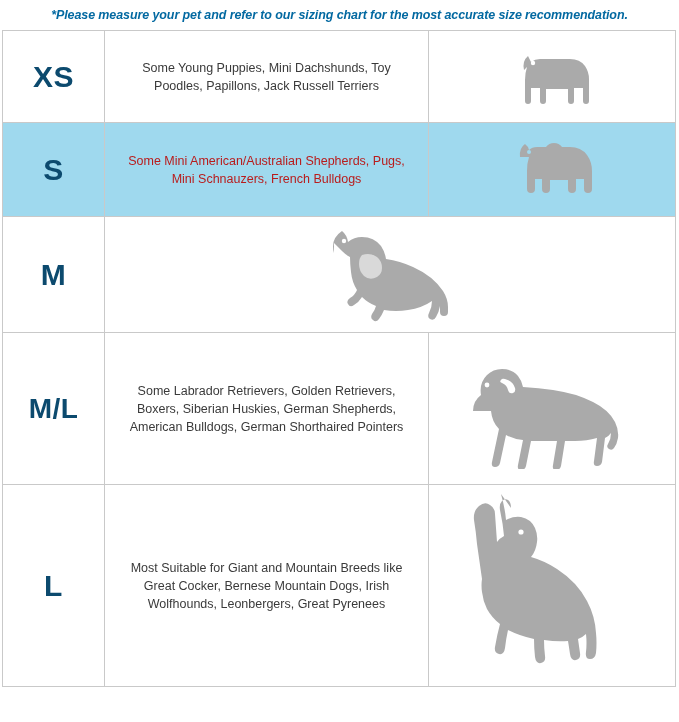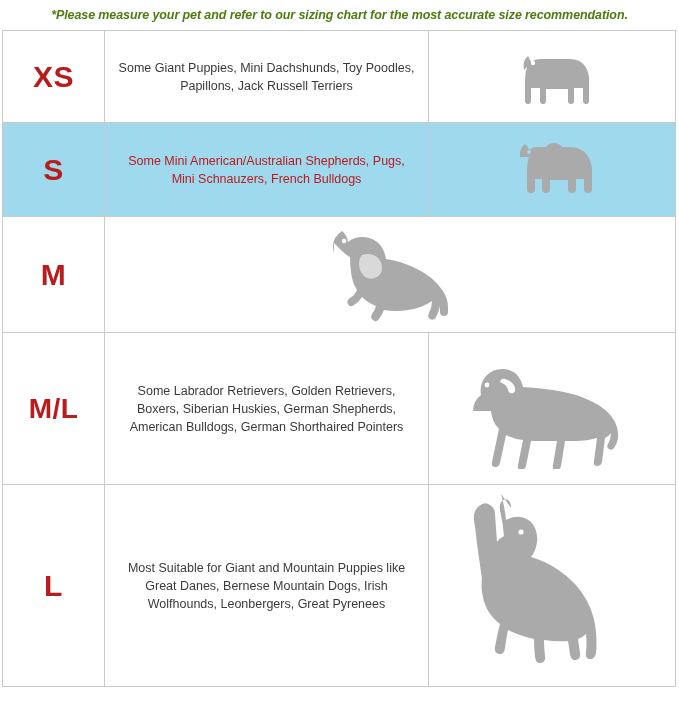--- a/index.html
+++ b/index.html
@@ -21,21 +21,21 @@
     top: 0;
     left: 0;
     width: 679px;
     height: 30px;
     display: flex;
     align-items: center;
     justify-content: center;
     font-style: italic;
     font-weight: bold;
     font-size: 12.5px;
-    color: #4d7c0f;
+    color: #0369a1;
     letter-spacing: -0.1px;
     white-space: nowrap;
   }
   .table {
     position: absolute;
     top: 30px;
     left: 2px;
     width: 674px;
     border-top: 1px solid #c9c9c9;
     border-left: 1px solid #c9c9c9;
@@ -61,21 +61,21 @@
   .cell-breeds {
     width: 324px;
     flex: 0 0 324px;
     padding: 4px 12px;
   }
   .cell-img {
     width: 246px;
     flex: 1 1 auto;
   }
   .size-label {
-    color: #b91c1c;
+    color: #0c4a6e;
     font-weight: bold;
     font-size: 30px;
     line-height: 1;
     letter-spacing: 0.5px;
   }
   .size-label.small-text {
     font-size: 28px;
   }
   .breeds {
     text-align: center;
@@ -99,21 +99,21 @@
 
   <div class="note">*Please measure your pet and refer to our sizing chart for the most accurate size recommendation.</div>
 
   <div class="table">
 
     <div class="row r-xs">
       <div class="cell cell-size">
         <span class="size-label">XS</span>
       </div>
       <div class="cell cell-breeds">
-        <span class="breeds">Some Giant Puppies, Mini Dachshunds, Toy Poodles, Papillons, Jack Russell Terriers</span>
+        <span class="breeds">Some Young Puppies, Mini Dachshunds, Toy Poodles, Papillons, Jack Russell Terriers</span>
       </div>
       <div class="cell cell-img">
         <svg class="dog" width="120" height="62" viewBox="0 0 120 62" aria-hidden="true">
           <path d="M32 24 q-2 -9 4 -14 l3 6 q4 -3 9 -3 h30 q10 0 15 7 q4 6 4 13 v22 q0 3 -3 3 q-3 0 -3 -3 v-13 h-9 v13 q0 3 -3 3 q-3 0 -3 -3 v-12 h-22 v12 q0 3 -3 3 q-3 0 -3 -3 v-13 h-9 v13 q0 3 -3 3 q-3 0 -3 -3 v-21 q0 -7 2 -13 z"></path>
           <circle cx="41" cy="17" r="2.2" style="fill:#ffffff"></circle>
         </svg>
       </div>
     </div>
 
     <div class="row r-s highlight">
@@ -158,21 +158,21 @@
           <path d="M46 30 q8 2 10 9 q1 4 -2 5 q-4 1 -5 -3 q-1 -5 -6 -7 q-3 -1 -1 -3 q1 -2 4 -1 z" style="fill:#ffffff"></path>
         </svg>
       </div>
     </div>
 
     <div class="row r-l">
       <div class="cell cell-size">
         <span class="size-label">L</span>
       </div>
       <div class="cell cell-breeds">
-        <span class="breeds">Most Suitable for Giant and Mountain Puppies like Great Danes, Bernese Mountain Dogs, Irish Wolfhounds, Leonbergers, Great Pyrenees</span>
+        <span class="breeds">Most Suitable for Giant and Mountain Breeds like Great Cocker, Bernese Mountain Dogs, Irish Wolfhounds, Leonbergers, Great Pyrenees</span>
       </div>
       <div class="cell cell-img">
         <svg class="dog" width="182" height="196" viewBox="0 0 182 196" aria-hidden="true">
           <path d="M40 6 q4 14 5 26 q7 -4 15 -3 q10 2 14 11 q3 7 2 14 q-1 9 -6 15 q14 4 26 12 q20 13 30 32 q8 15 9 32 q1 10 0 20 q-1 6 -6 6 q-5 0 -4 -7 q1 -9 0 -18 q-3 3 -8 5 q1 7 2 14 q1 6 -4 7 q-5 1 -6 -6 q-1 -7 -2 -13 q-11 1 -24 -1 q0 8 1 16 q1 6 -4 7 q-5 1 -6 -6 q-1 -9 -1 -18 q-14 -3 -26 -9 q-2 9 -3 18 q-1 7 -6 6 q-5 -1 -4 -7 q2 -12 5 -23 q-8 -6 -13 -15 q-4 -8 -5 -17 q-1 -7 0 -13 l-5 -35 q-1 -12 -3 -24 q-1 -9 5 -14 q6 -5 11 -1 q5 3 5 9 q1 14 2 28 q3 -4 7 -6 q-1 -12 -4 -26 q-1 -6 2 -9 q3 -3 6 -1 q3 2 3 8 z"></path>
           <circle cx="60" cy="44" r="2.6" style="fill:#ffffff"></circle>
         </svg>
       </div>
     </div>
 
   </div>

